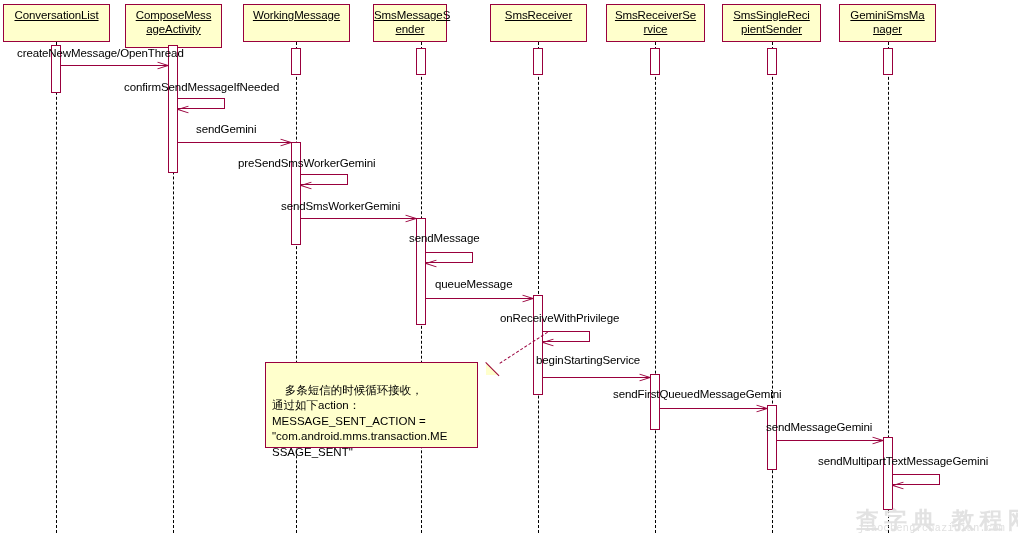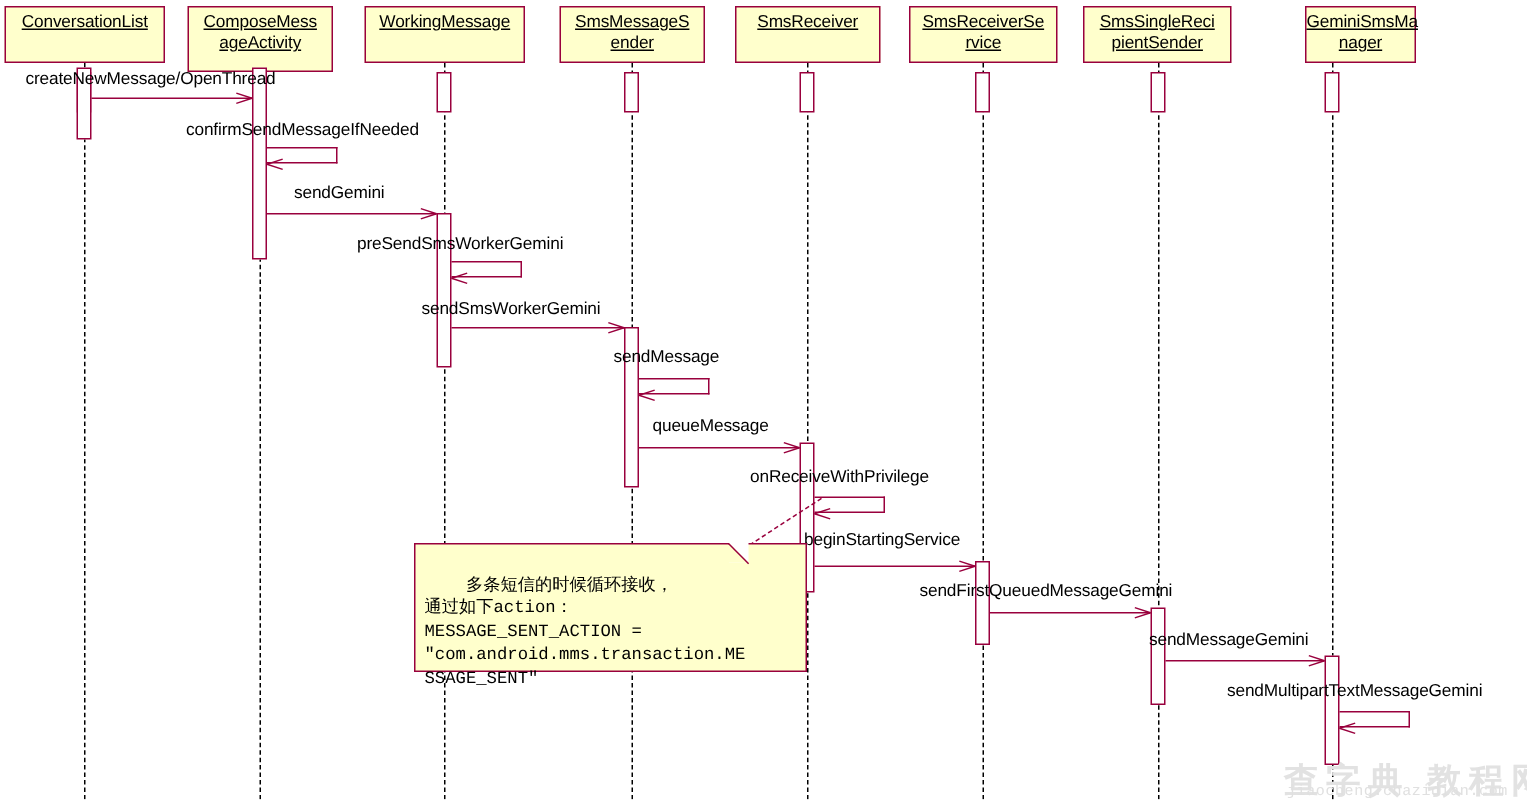--- a/index.html
+++ b/index.html
@@ -168,40 +168,40 @@
 
   <div class="lifeline-box" style="left:125px; top:4px; width:97px; height:44px;">
     <span>ComposeMess</span><br>
     <span>ageActivity</span>
   </div>
 
   <div class="lifeline-box" style="left:243px; top:4px; width:107px; height:38px;">
     <span>WorkingMessage</span>
   </div>
 
-  <div class="lifeline-box" style="left:373px; top:4px; width:97px; height:38px;">
+  <div class="lifeline-box" style="left:373px; top:4px; width:74px; height:38px;">
     <span>SmsMessageS</span><br>
     <span>ender</span>
   </div>
 
   <div class="lifeline-box" style="left:490px; top:4px; width:97px; height:38px;">
     <span>SmsReceiver</span>
   </div>
 
   <div class="lifeline-box" style="left:606px; top:4px; width:99px; height:38px;">
     <span>SmsReceiverSe</span><br>
     <span>rvice</span>
   </div>
 
   <div class="lifeline-box" style="left:722px; top:4px; width:99px; height:38px;">
     <span>SmsSingleReci</span><br>
     <span>pientSender</span>
   </div>
 
-  <div class="lifeline-box" style="left:870px; top:4px; width:74px; height:38px;">
+  <div class="lifeline-box" style="left:839px; top:4px; width:97px; height:38px;">
     <span>GeminiSmsMa</span><br>
     <span>nager</span>
   </div>
 
   <div class="activation" style="left:51px;  top:48px; width:10px; height:27px;"></div>
   <div class="activation" style="left:168px; top:48px; width:10px; height:27px;"></div>
   <div class="activation" style="left:291px; top:48px; width:10px; height:27px;"></div>
   <div class="activation" style="left:416px; top:48px; width:10px; height:27px;"></div>
   <div class="activation" style="left:533px; top:48px; width:10px; height:27px;"></div>
   <div class="activation" style="left:650px; top:48px; width:10px; height:27px;"></div>
@@ -296,21 +296,21 @@
 
   <div class="msg-label" style="left:818px; top:455px;">sendMultipartTextMessageGemini</div>
   <div class="selfcall" style="left:893px; top:474px; width:47px; height:11px;"></div>
   <div class="arrow-head left" style="left:893px; top:480px;">
       <i></i>
       <i></i>
     </div>
 
   <div class="note-anchor" style="left:487px; top:371px; width:72px; transform: rotate(-33deg);"></div>
 
-  <div class="note" style="left:276px; top:362px; width:262px; height:86px;font-family:Liberation Mono, monospace;">
+  <div class="note" style="left:265px; top:362px; width:213px; height:86px;">
     <span>多条短信的时候循环接收，
 通过如下action：
 MESSAGE_SENT_ACTION =
 "com.android.mms.transaction.ME
 SSAGE_SENT"</span>
   </div>
   <div class="note-fold" style="left:486px; top:362px;"></div>
   <div class="note-fold-edge" style="left:486px; top:362px;"></div>
 
   <div class="watermark-cn" style="left:856px; top:505px;">查字典 教程网</div>

